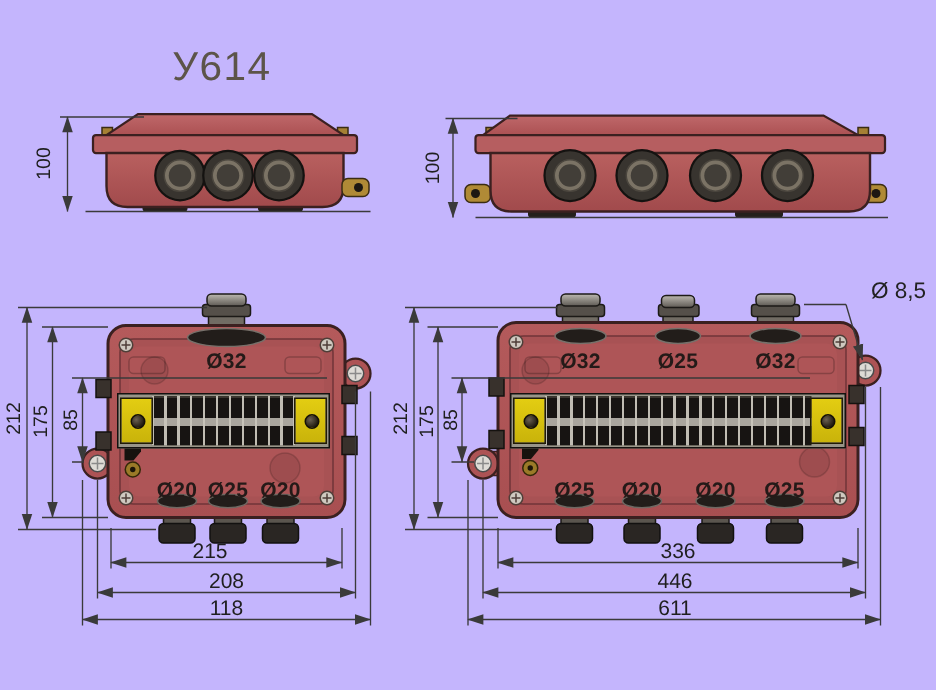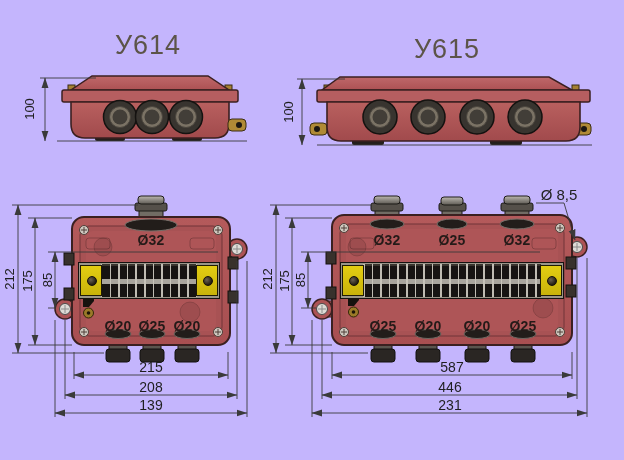--- a/index.html
+++ b/index.html
@@ -4,21 +4,21 @@
 <style>
   html,body{margin:0;padding:0;background:#ffffff;}
   #canvas{position:relative;width:624px;height:460px;background:#c4b5fd;overflow:hidden;
           font-family:"Liberation Sans",sans-serif;}
   #shapes{position:absolute;left:0;top:0;z-index:1;}
   .lbl{position:absolute;z-index:3;transform:translate(-50%,-50%);
        font-size:13px;color:#1f1f1f;white-space:nowrap;line-height:1;}
   .lbl.rot{transform:translate(-50%,-50%) rotate(-90deg);}
   .lbl.port{font-size:14px;font-weight:700;color:#241a18;letter-spacing:.2px;}
   .lbl.w{font-size:14px;}
-  .lbl.hole{font-size:15px;color:#222;}
+  .lbl.hole{font-size:15px;color:#222;margin-left:40px;}
   .title{position:absolute;z-index:3;transform:translate(-50%,-50%);
          font-size:27px;color:#5c5449;letter-spacing:1px;}
   
   .strip{position:absolute;z-index:2;border:1px solid #141210;background:#999588;box-sizing:border-box;}
   .strip614{left:78px;top:262px;width:142px;height:37px;}
   .strip615{left:340px;top:262px;width:224px;height:37px;}
   .cells{position:absolute;left:22px;right:22px;top:1px;bottom:1px;
     background:
       repeating-linear-gradient(90deg, rgba(201,197,187,.95) 0 1.5px, rgba(0,0,0,0) 1.5px 8.6px),
       linear-gradient(180deg,#3a352f 0 1.5px,#171412 1.5px 15px,#a9a59d 15px 20px,#171412 20px 33px,#3a352f 33px 35px);}
@@ -305,49 +305,48 @@
     <div class="plate pl"></div>
     <div class="plate pr"></div>
   </div>
   <div class="strip strip615">
     <div class="cells"></div>
     <div class="plate pl"></div>
     <div class="plate pr"></div>
   </div>
 
   <div class="title" style="left:148px;top:45px">У614</div>
-  <div class="title" style="left:447px;top:49px">У615</div>
 
   <div class="lbl rot" style="left:29px;top:109px">100</div>
   <div class="lbl rot" style="left:288px;top:112px">100</div>
 
   <div class="lbl rot" style="left:9px;top:279px">212</div>
   <div class="lbl rot" style="left:27px;top:281px">175</div>
   <div class="lbl rot" style="left:47px;top:280px">85</div>
 
   <div class="lbl port" style="left:151px;top:240px">Ø32</div>
   <div class="lbl port" style="left:118px;top:326px">Ø20</div>
   <div class="lbl port" style="left:152px;top:326px">Ø25</div>
   <div class="lbl port" style="left:187px;top:326px">Ø20</div>
 
-  <div class="lbl w" style="left:151px;top:367px">215</div>
+  <div class="lbl w" style="left:140px;top:367px">215</div>
   <div class="lbl w" style="left:151px;top:387px">208</div>
-  <div class="lbl w" style="left:151px;top:405px">139</div>
+  <div class="lbl w" style="left:151px;top:405px">118</div>
 
   <div class="lbl rot" style="left:267px;top:279px">212</div>
   <div class="lbl rot" style="left:284px;top:281px">175</div>
   <div class="lbl rot" style="left:300px;top:280px">85</div>
 
   <div class="lbl port" style="left:387px;top:240px">Ø32</div>
   <div class="lbl port" style="left:452px;top:240px">Ø25</div>
   <div class="lbl port" style="left:517px;top:240px">Ø32</div>
   <div class="lbl port" style="left:383px;top:326px">Ø25</div>
   <div class="lbl port" style="left:428px;top:326px">Ø20</div>
   <div class="lbl port" style="left:477px;top:326px">Ø20</div>
   <div class="lbl port" style="left:523px;top:326px">Ø25</div>
 
-  <div class="lbl w" style="left:452px;top:367px">587</div>
+  <div class="lbl w" style="left:452px;top:367px">336</div>
   <div class="lbl w" style="left:450px;top:387px">446</div>
-  <div class="lbl w" style="left:450px;top:405px">231</div>
+  <div class="lbl w" style="left:450px;top:405px">611</div>
 
   <div class="lbl hole" style="left:559px;top:194px">Ø 8,5</div>
 
 </div>
 
 </body></html>

